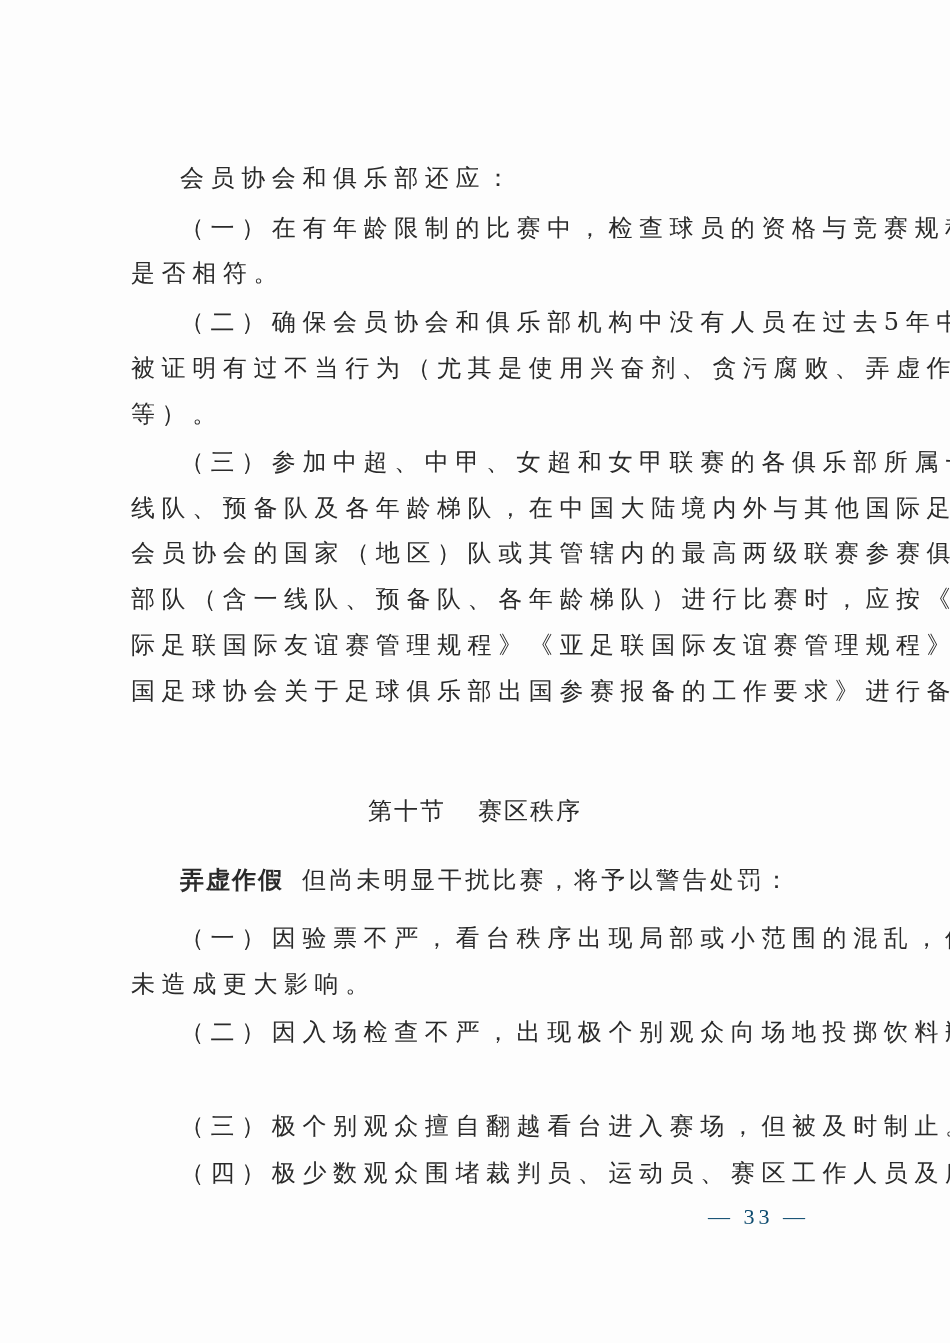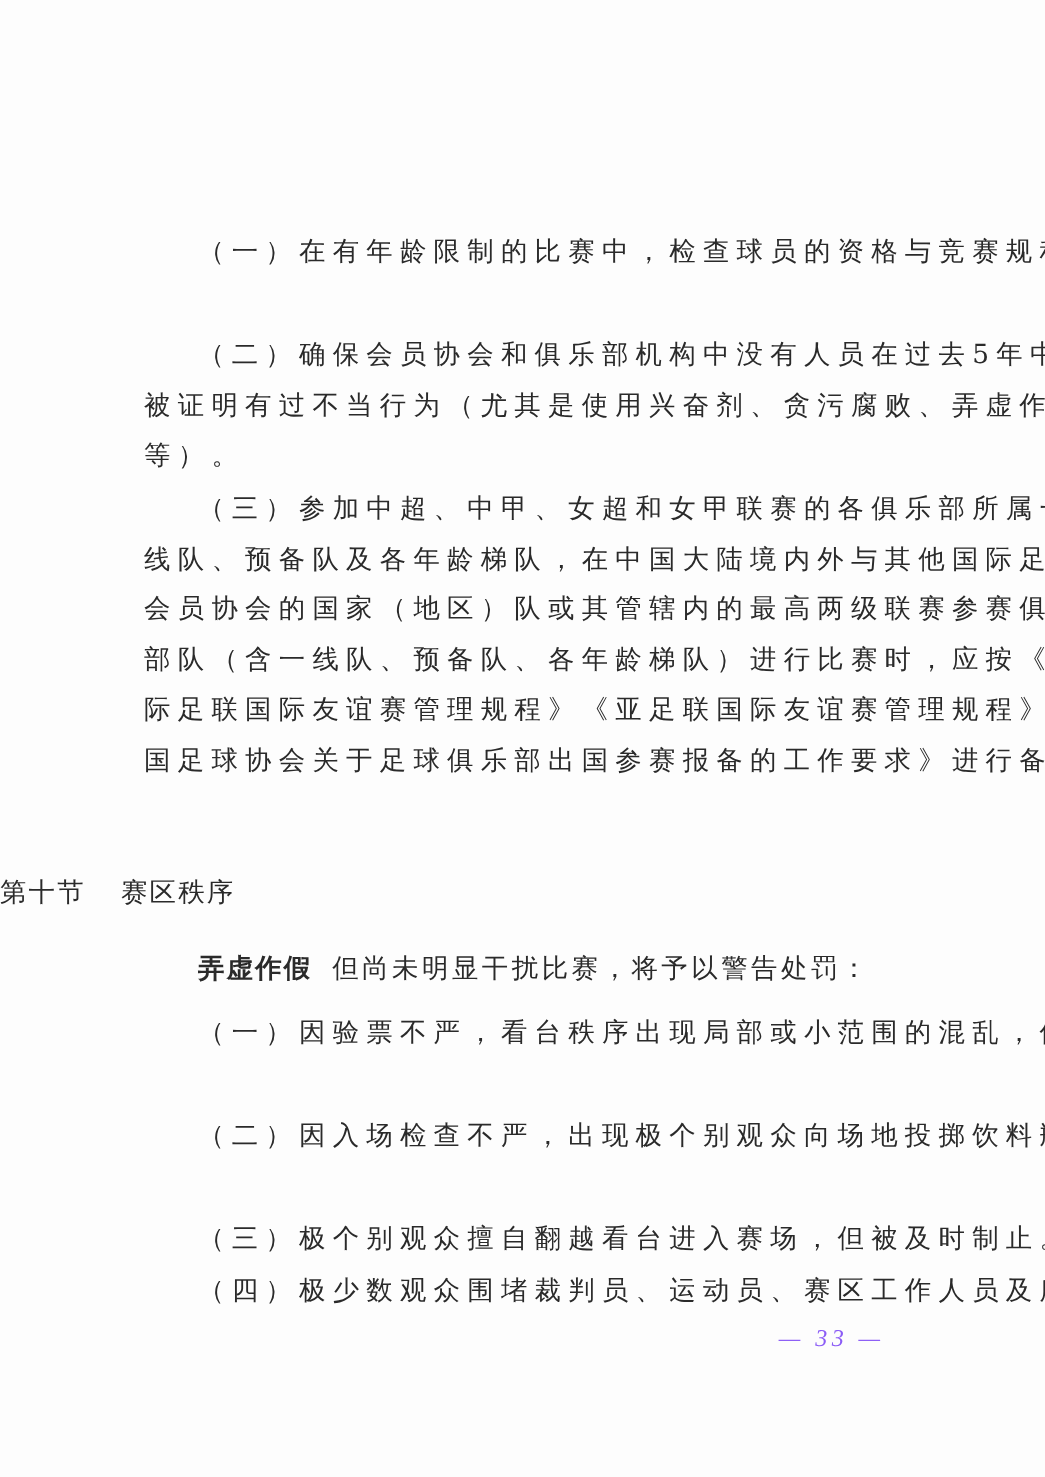--- a/index.html
+++ b/index.html
@@ -11,36 +11,38 @@
     }
     .page { position: absolute; left: 0; top: 0; width: 950px; height: 1343px; background: #fdfdfd; }
     .line {
       position: absolute; left: 131px; width: 700px;
       font-size: 24px; line-height: 30px; white-space: nowrap;
       letter-spacing: 6.6px;
     }
     .indent { left: 180px; width: 651px; }
     .section-title {
       position: absolute; left: 0; width: 950px; top: 796px;
-      font-size: 24px; line-height: 30px; letter-spacing: 2px;
+      text-align: center; font-size: 24px; line-height: 30px; letter-spacing: 2px;
     }
     .section-title .gap { display: inline-block; width: 32px; }
     .article-label { font-family: "DejaVu Sans", "Liberation Sans", sans-serif; font-weight: bold; letter-spacing: 2px; margin-right: 18px; }
     .page-number {
       position: absolute; left: 708px; top: 1203px; font-size: 22px; line-height: 28px;
-      font-family: "Liberation Serif", serif; letter-spacing: 4px; color: #8b5cf6; font-style: italic;
+      font-family: "Liberation Serif", serif; letter-spacing: 4px; color: #0c4a6e;
     }
   </style>
 </head>
 <body>
 
 <div class="page">
 
+  <div class="line indent" style="top:163px">会员协会和俱乐部还应：</div>
 
   <div class="line indent" style="top:213px">（一）在有年龄限制的比赛中，检查球员的资格与竞赛规程</div>
+  <div class="line" style="top:258px">是否相符。</div>
 
   <div class="line indent" style="top:307px">（二）确保会员协会和俱乐部机构中没有人员在过去5年中</div>
   <div class="line" style="top:353px">被证明有过不当行为（尤其是使用兴奋剂、贪污腐败、弄虚作假</div>
   <div class="line" style="top:399px">等）。</div>
 
   <div class="line indent" style="top:447px">（三）参加中超、中甲、女超和女甲联赛的各俱乐部所属一</div>
   <div class="line" style="top:493px">线队、预备队及各年龄梯队，在中国大陆境内外与其他国际足联</div>
   <div class="line" style="top:538px">会员协会的国家（地区）队或其管辖内的最高两级联赛参赛俱乐</div>
   <div class="line" style="top:584px">部队（含一线队、预备队、各年龄梯队）进行比赛时，应按《国</div>
   <div class="line" style="top:630px">际足联国际友谊赛管理规程》《亚足联国际友谊赛管理规程》《中</div>
@@ -48,20 +50,21 @@
 
   <div class="section-title">
     <span>第十节</span><span class="gap"></span><span>赛区秩序</span>
   </div>
 
   <div class="line indent" style="top:865px; letter-spacing:3.2px">
     <span class="article-label">弄虚作假</span><span>但尚未明显干扰比赛，将予以警告处罚：</span>
   </div>
 
   <div class="line indent" style="top:923px">（一）因验票不严，看台秩序出现局部或小范围的混乱，但</div>
+  <div class="line" style="top:969px">未造成更大影响。</div>
 
   <div class="line indent" style="top:1017px">（二）因入场检查不严，出现极个别观众向场地投掷饮料瓶</div>
 
   <div class="line indent" style="top:1111px">（三）极个别观众擅自翻越看台进入赛场，但被及时制止。</div>
 
   <div class="line indent" style="top:1158px">（四）极少数观众围堵裁判员、运动员、赛区工作人员及所</div>
 
   <div class="page-number">— 33 —</div>
 </div>
 

